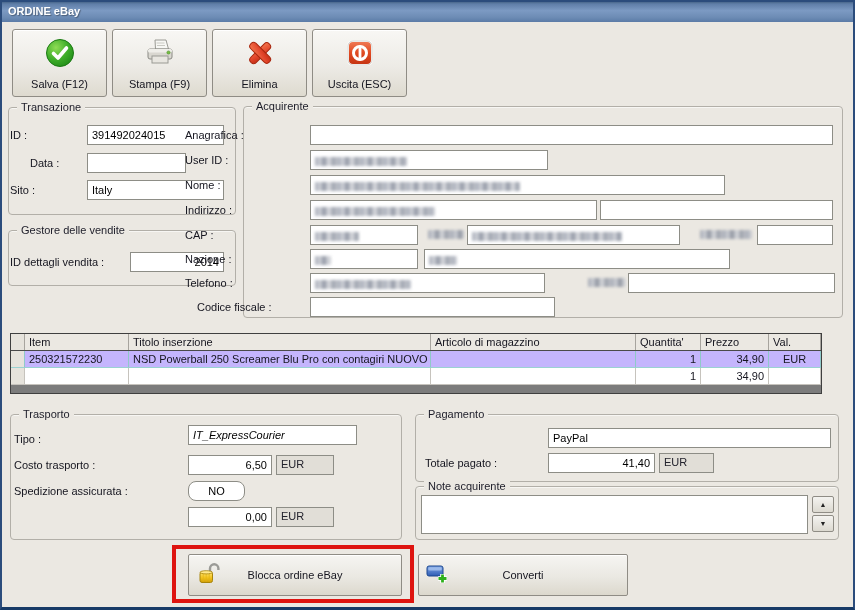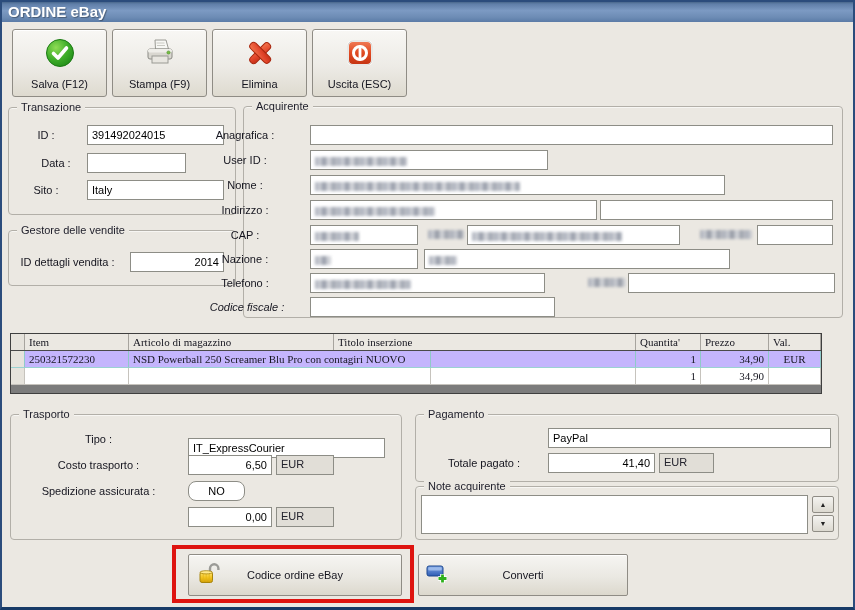--- a/index.html
+++ b/index.html
@@ -8,57 +8,57 @@
     position:relative;width:855px;height:610px;background:#ebe8e2;
     font-family:"Liberation Sans",sans-serif;font-size:11px;color:#15151f;
     overflow:hidden;
   }
   .win-border{position:absolute;inset:0;border:2px solid #2b4c7c;border-bottom:3px solid #173A66;pointer-events:none;z-index:90;}
   .titlebar{
     position:absolute;left:0;top:0;width:855px;height:22px;z-index:80;
     background:linear-gradient(180deg,#33506f 0%,#5f7ea8 18%,#7c9ac3 48%,#6d8cb5 78%,#5b7ba7 100%);
     display:flex;align-items:center;
   }
-  .titlebar .title{color:#fff;font-weight:bold;font-size:15px;padding-left:8px;text-shadow:1px 1px 1px rgba(0,0,0,.35);}
+  .titlebar .title{color:#fff;font-weight:bold;font-size:11px;padding-left:8px;text-shadow:1px 1px 1px rgba(0,0,0,.35);}
   .close-btn{
     position:absolute;right:6px;top:3px;width:18px;height:16px;border:1px solid rgba(255,255,255,.65);
     background:linear-gradient(#8aa5c8,#6a8ab2);border-radius:2px;color:#fff;font-weight:bold;font-size:11px;
     display:flex;align-items:center;justify-content:center;cursor:pointer;line-height:1;
   }
   .toolbtn{
     position:absolute;width:95px;height:68px;border:1px solid #8f8c85;border-radius:3px;
     background:linear-gradient(#f8f7f4,#edebe6 55%,#dedacf);
     box-shadow:inset 0 1px 0 #fff;cursor:pointer;
   }
   .toolbtn .ticon{position:absolute;left:50%;top:7px;transform:translateX(-50%);}
   .toolbtn .tlabel{position:absolute;left:0;right:0;bottom:6px;text-align:center;color:#15151f;}
   .grp{position:absolute;border:1px solid #b2afa8;border-radius:4px;box-shadow:inset 0 1px 0 rgba(255,255,255,.6);}
   .grp-title{position:absolute;top:-7px;left:8px;background:#ebe8e2;padding:0 4px;color:#1d1d29;}
-  .lbl{position:absolute;height:20px;line-height:20px;text-align:center;color:#15151f;white-space:nowrap;}
+  .lbl{position:absolute;height:20px;line-height:20px;text-align:left;color:#15151f;white-space:nowrap;}
   .fld{
     position:absolute;height:20px;background:#fff;border:1px solid #8d8d86;
     font-family:"Liberation Sans",sans-serif;font-size:11px;color:#000;padding:2px 4px;margin:0;
   }
   .fld.right{text-align:right;}
   .fld.center{text-align:center;border-radius:8px;}
   .eurbox{
     position:absolute;height:20px;background:#e1ded7;border:1px solid #8d8d86;
     padding:2px 4px;color:#23232d;
   }
   .redact{
     display:inline-block;height:9px;border-radius:1px;
     background:repeating-linear-gradient(90deg,#989eab 0px,#c8cbd2 5px,#7d8493 9px,#d9dbdf 14px,#8e94a1 18px,#b9bcc4 23px);
     filter:blur(1.5px);opacity:.85;vertical-align:middle;
   }
   .fld .redact{margin-top:2px;}
   .redact.abs{position:absolute;}
   
   .gridwrap{position:absolute;left:10px;top:333px;width:812px;height:61px;border:1px solid #3f3f3f;background:#7c7c7c;}
   .grow{display:flex;height:17px;}
-  .gcell{padding:1px 4px 12px;border-right:1px solid #b3b0aa;overflow:hidden;white-space:nowrap;line-height:14px;font-family:Liberation Serif, serif;}
+  .gcell{padding:1px 4px 12px;border-right:1px solid #b3b0aa;overflow:hidden;white-space:nowrap;line-height:14px;}
   .ghead{background:#ebe8e2;border-bottom:1px solid #4a4a4a;}
   .ghead .gcell{border-right:1px solid #a7a49e;}
   .gsel{width:14px;background:#e6e3dc;border-right:1px solid #9b988f;}
   .c-item{width:104px;}
   .c-titolo{width:302px;}
   .c-art{width:205px;}
   .c-qta{width:65px;}
   .c-prezzo{width:68px;}
   .c-val{width:52px;border-right:none;}
   .rsel{background:#c4b5fd;}
@@ -211,29 +211,29 @@
 
   <div class="lbl" style="left:185px;top:249px;width:120px;">Nazione :</div>
   <div class="fld" style="left:310px;top:249px;width:108px;"><span class="redact" style="width:16px;"></span></div>
   <div class="fld" style="left:424px;top:249px;width:306px;"><span class="redact" style="width:28px;"></span></div>
 
   <div class="lbl" style="left:185px;top:273px;width:120px;">Telefono :</div>
   <div class="fld" style="left:310px;top:273px;width:235px;"><span class="redact" style="width:96px;"></span></div>
   <span class="redact abs" style="left:588px;top:278px;width:38px;"></span>
   <div class="fld" style="left:628px;top:273px;width:207px;"></div>
 
-  <div class="lbl" style="left:187px;top:297px;width:120px;font-style:italic;">Codice fiscale :</div>
+  <div class="lbl" style="left:197px;top:297px;width:120px;">Codice fiscale :</div>
   <input class="fld" style="left: 310px; top: 297px; width: 245px;" value="">
 
   <div class="gridwrap">
     <div class="grow ghead">
       <div class="gcell gsel"></div>
       <div class="gcell c-item">Item</div>
+      <div class="gcell c-titolo">Titolo inserzione</div>
       <div class="gcell c-art">Articolo di magazzino</div>
-      <div class="gcell c-titolo">Titolo inserzione</div>
       <div class="gcell c-qta">Quantita'</div>
       <div class="gcell c-prezzo">Prezzo</div>
       <div class="gcell c-val">Val.</div>
     </div>
     <div class="grow rsel">
       <div class="gcell gsel"></div>
       <div class="gcell c-item">250321572230</div>
       <div class="gcell c-titolo">NSD Powerball 250 Screamer Blu Pro con contagiri NUOVO</div>
       <div class="gcell c-art"></div>
       <div class="gcell c-qta num">1</div>
@@ -248,21 +248,21 @@
       <div class="gcell c-qta num">1</div>
       <div class="gcell c-prezzo num">34,90</div>
       <div class="gcell c-val ctr"></div>
     </div>
   </div>
 
   <div class="grp" style="left:10px;top:414px;width:392px;height:126px;">
     <span class="grp-title">Trasporto</span>
   </div>
   <div class="lbl" style="left:14px;top:429px;width:169px;">Tipo :</div>
-  <input class="fld" style="left: 188px; top: 438px; width: 197px;" value="IT_ExpressCourier">
+  <input class="fld" style="left: 188px; top: 425px; width: 169px; font-style: italic;" value="IT_ExpressCourier">
   <div class="lbl" style="left:14px;top:455px;width:169px;">Costo trasporto :</div>
   <input class="fld right" style="left: 188px; top: 455px; width: 84px;" value="6,50">
   <div class="eurbox" style="left:276px;top:455px;width:58px;">EUR</div>
   <div class="lbl" style="left:14px;top:481px;width:169px;">Spedizione assicurata :</div>
   <input class="fld center" style="left: 188px; top: 481px; width: 57px;" value="NO">
   <input class="fld right" style="left: 188px; top: 507px; width: 84px;" value="0,00">
   <div class="eurbox" style="left:276px;top:507px;width:58px;">EUR</div>
 
   <div class="grp" style="left:415px;top:414px;width:424px;height:68px;">
     <span class="grp-title">Pagamento</span>
@@ -292,21 +292,21 @@
               <stop offset="55%" stop-color="#f2c21d"></stop>
               <stop offset="100%" stop-color="#cf9c07"></stop>
             </linearGradient>
           </defs>
         <path d="M13 12 v-4.5 a4.2 4.2 0 0 1 8.4 0 v1.5" fill="none" stroke="#9b9b97" stroke-width="2.4"></path>
         <rect x="3" y="11" width="12.5" height="10.5" rx="2" fill="url(#glk)" stroke="#a8840a" stroke-width="1"></rect>
         <path d="M6.2 12 v8.5 M9.2 12 v8.5 M12.2 12 v8.5" stroke="#e3b512" stroke-width="1" opacity=".7"></path>
         <ellipse cx="9.2" cy="11.3" rx="6.2" ry="1.6" fill="#ffe98d" stroke="#a8840a" stroke-width=".8"></ellipse>
       </svg>
     </span>
-    <span>Codice ordine eBay</span>
+    <span>Blocca ordine eBay</span>
   </div>
 
   <div class="bigbtn" style="left:418px;top:554px;width:210px;">
     <span class="bicon" style="left:6px;">
       <svg width="26" height="24" viewBox="0 0 26 24">
         <defs>
             <linearGradient id="gcv" x1="0" y1="0" x2="0" y2="1">
               <stop offset="0" stop-color="#7fa6e6"></stop>
               <stop offset="100%" stop-color="#2d5cb4"></stop>
             </linearGradient>

